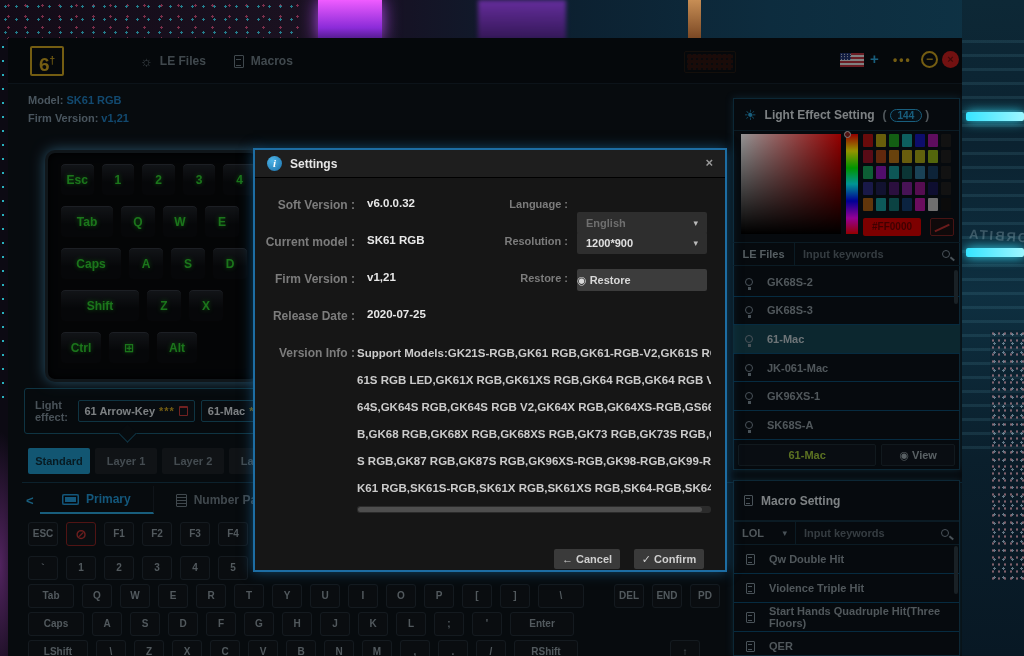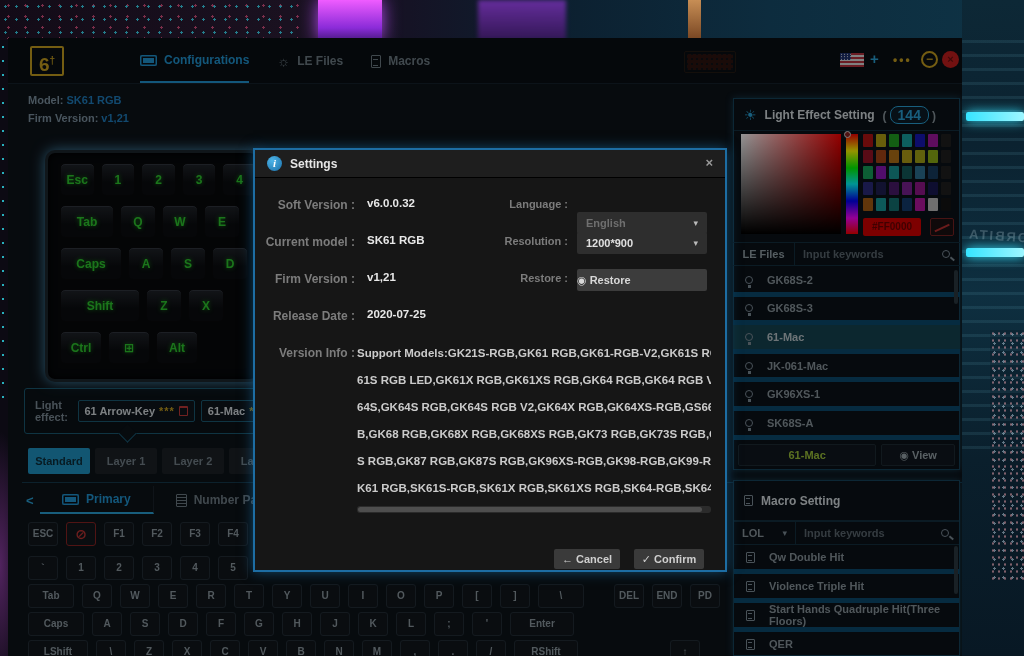--- a/index.html
+++ b/index.html
@@ -122,21 +122,21 @@
   
   .panel { left:725px; width:227px; background:#0b1219; border:1px solid #16445c;
     box-shadow:0 0 7px rgba(40,140,190,.35); }
   #panel-le { top:60px; height:372px; }
   #panel-macro { top:442px; height:176px; }
   .panel-hdr { display:flex; align-items:center; gap:8px; height:32px; padding:0 10px;
     border-bottom:1px solid #13303f; color:#d7dee2; font-size:12px; font-weight:bold; }
   .ic-lamp { color:#2aa3d8; font-size:14px; }
   .count-wrap { color:#8a969d; font-weight:bold; }
   .badge { display:inline-block; border:1px solid #2aa3d8; border-radius:8px; padding:0 7px;
-    color:#2aa3d8; font-size:14px; font-weight:bold; background:rgba(42,159,216,.08); margin:0 3px; }
+    color:#2aa3d8; font-size:10px; font-weight:bold; background:rgba(42,159,216,.08); margin:0 3px; }
   #sv-box { left:733px; top:96px; width:100px; height:100px;
     background:linear-gradient(to top,#000,transparent),linear-gradient(to right,#fff,#f00); background-color:#f00; }
   #hue-strip { left:838px; top:96px; width:12px; height:100px;
     background:linear-gradient(180deg,#f00,#ff0 17%,#0f0 34%,#0ff 50%,#00f 67%,#f0f 84%,#f00); }
   #hue-marker { left:836px; top:93px; width:7px; height:7px; border:1.5px solid #ddd; border-radius:50%; background:#822; }
   #swatches { left:855px; top:96px; width:92px; display:flex; flex-wrap:wrap; gap:3px; }
   .sw { width:10px; height:13px; border-radius:1px; flex:none; }
   #hex-field { left:855px; top:180px; width:58px; height:18px; background:#d80000; color:#6e0000;
     font-size:10px; font-weight:bold; text-align:center; line-height:18px; border-radius:2px; }
   #none-btn { left:922px; top:180px; width:24px; height:18px; background:#1a1012; border:1px solid #7a2424;
@@ -146,21 +146,21 @@
   .search-row { display:flex; align-items:center; height:24px; border-top:1px solid #13303f; border-bottom:1px solid #13303f; }
   #le-files-tab { width:62px; text-align:center; color:#93a1a8; font-size:11px; font-weight:bold;
     border-right:1px solid #13303f; line-height:24px; }
   .srch-input { flex:1; background:transparent; border:none; outline:none; color:#cfd6da;
     font-size:11px; font-weight:bold; padding:0 8px; min-width:0; font-family:inherit; }
   .srch-input::placeholder { color:#5c6870; }
   .ic-search { width:8px; height:8px; border:1.5px solid #7e8d98; border-radius:50%; position:relative; margin:0 10px; flex:none; }
   .ic-search::after { content:""; position:absolute; left:7px; top:7px; width:5px; height:1.5px;
     background:#7e8d98; transform:rotate(40deg); }
   .file-list { }
-  .frow { display:flex; align-items:center; height:28.6px; border-bottom:5px solid #0c4a6e;
+  .frow { display:flex; align-items:center; height:28.6px; border-bottom:1px solid #0c4a6e;
     color:#8a969d; font-size:11px; font-weight:bold; padding-left:12px; gap:14px; }
   #le-list .frow:nth-of-type(3) { background:#164452; color:#bcc8ce; }
   .ic-bulb { width:8px; height:8px; border:1.5px solid #7e8d98; border-radius:50%; position:relative; flex:none; }
   .ic-bulb::after { content:""; position:absolute; left:1.5px; top:8px; width:3px; height:3px; background:#7e8d98; }
   .ic-mdoc { width:9px; height:11px; border:1.5px solid #7e8d98; border-radius:1px; position:relative; flex:none; }
   .ic-mdoc::after { content:""; position:absolute; left:1px; top:2px; width:4px; height:4px;
     border-top:1px solid #7e8d98; border-bottom:1px solid #7e8d98; }
   #le-footer { left:725px; top:406px; width:227px; display:flex; gap:5px; padding:0 5px; }
   .foot-btn { height:22px; background:#10181f; border:1px solid #1e2b34; border-radius:2px;
     font-size:11px; font-weight:bold; text-align:center; line-height:20px; }
@@ -222,24 +222,20 @@
 <div class="abs neon-band" style="top:112px;"></div>
 <div class="abs neon-band" style="top:248px;"></div>
 <div class="abs" id="bg-windows"></div>
 <div class="abs" id="billboard-text">ORBITA</div>
 
 <div class="abs" id="app">
 
   <div class="abs" id="hdr"></div>
   <div class="abs" id="logo"><span>6</span><sup>†</sup></div>
   <div class="abs" id="tabs">
-    <div class="tab active">
-      <span class="ic-kbd"></span>
-      <span>Configurations</span>
-    </div>
     <div class="tab">
       <span class="ic-sun">☼</span>
       <span>LE Files</span>
     </div>
     <div class="tab">
       <span class="ic-doc"></span>
       <span>Macros</span>
     </div>
   </div>
   <div class="abs" id="thumb"></div>

